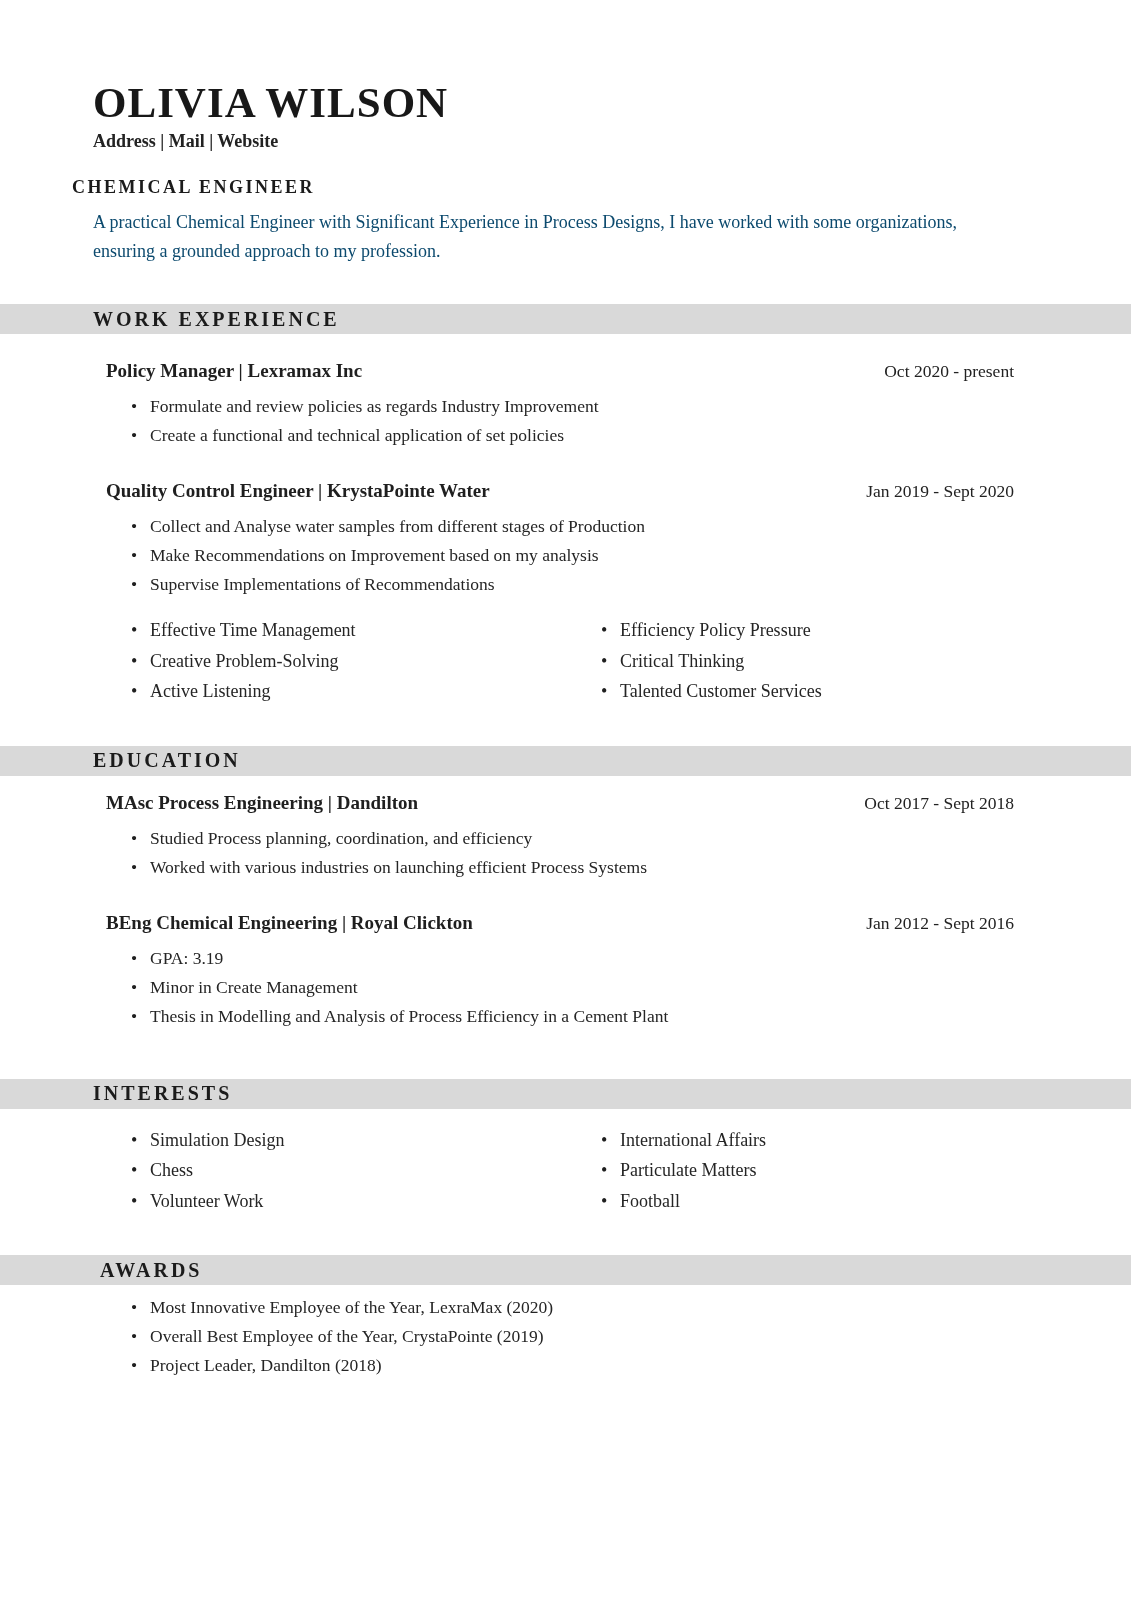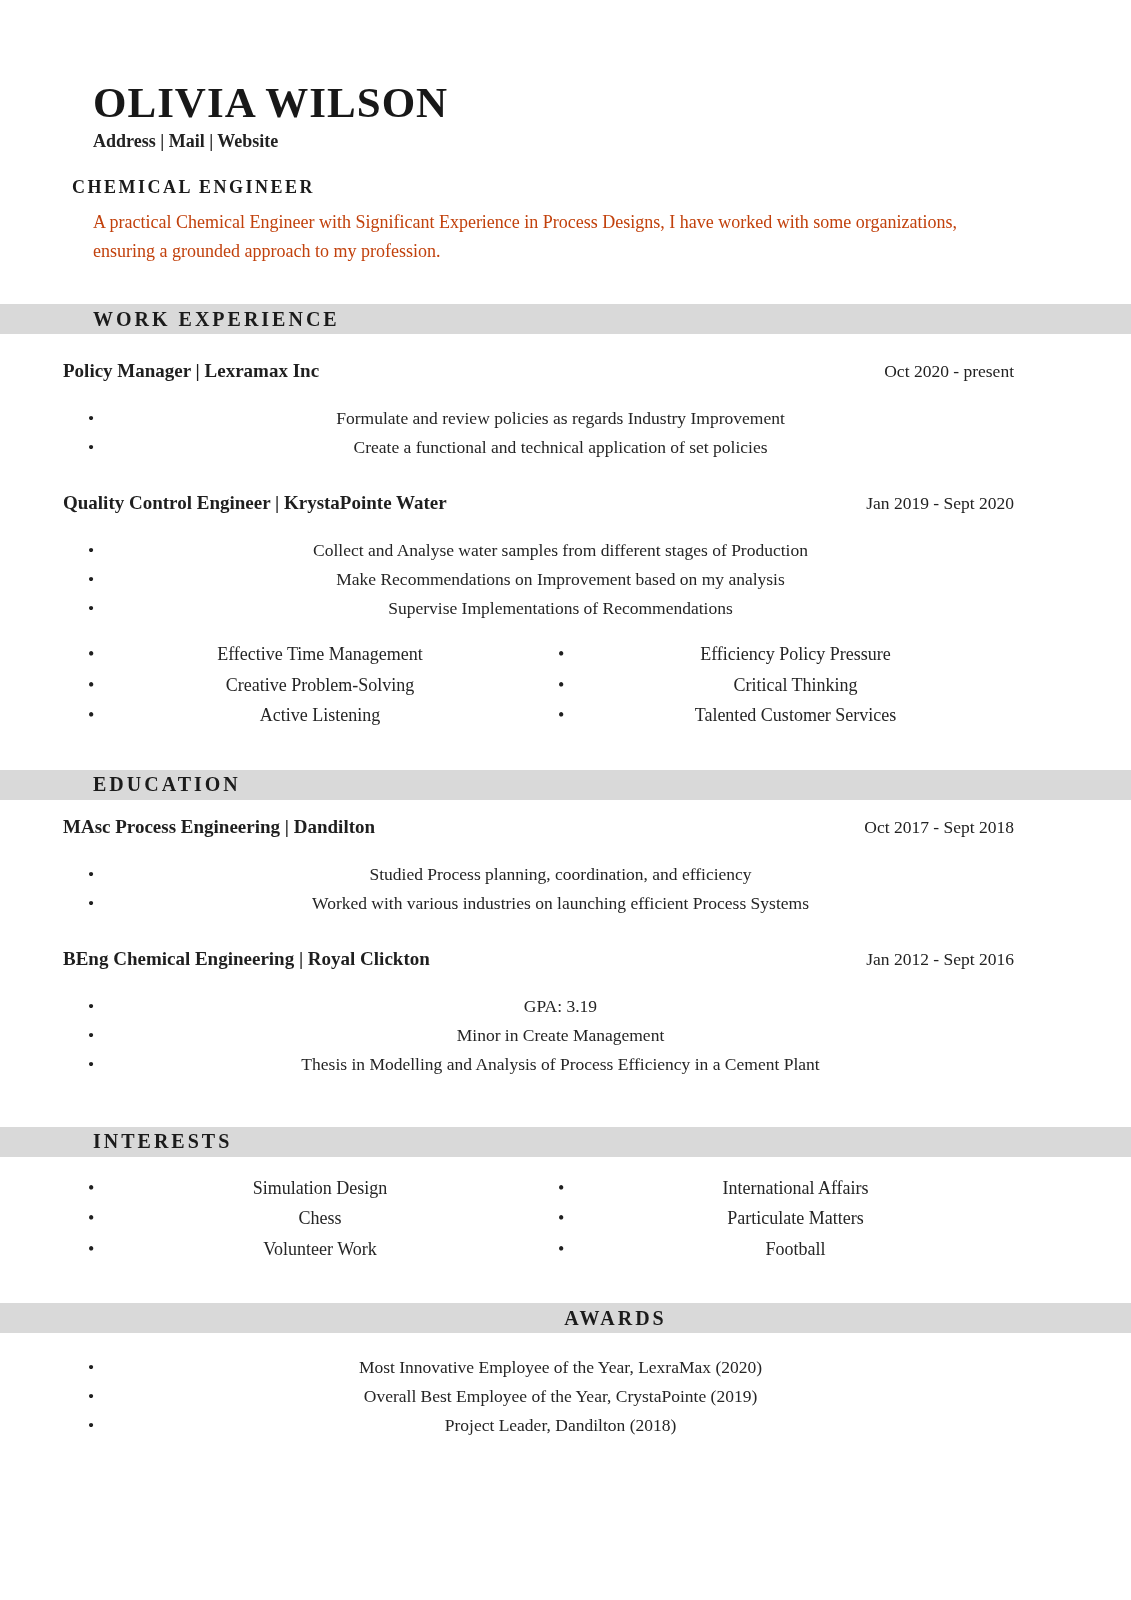--- a/index.html
+++ b/index.html
@@ -39,21 +39,21 @@
     letter-spacing: 2.5px;
     line-height: 26px;
     color: #1b1b1b;
   }
   .summary {
     margin-left: 93px;
     margin-top: 8px;
     width: 925px;
     font-size: 18px;
     line-height: 29px;
-    color: #c2410c;
+    color: #0c4a6e;
   }
 
   
   .band {
     width: 1131px;
     height: 30px;
     background: #d9d9d9;
     display: flex;
     align-items: center;
   }
@@ -63,24 +63,24 @@
     font-weight: bold;
     letter-spacing: 3px;
     color: #1b1b1b;
   }
   .band.awards-band .band-label { margin-left: 100px; }
 
   .band-work      { margin-top: 38px; }
   .band-skills    { margin-top: 41px; }
   .band-education { margin-top: 39px; }
   .band-interests { margin-top: 48px; }
-  .band-awards    { margin-top: 39px; justify-content: center; }
-
-  
-  .content { padding-left: 63px; padding-right: 117px; text-align: center; }
+  .band-awards    { margin-top: 39px; }
+
+  
+  .content { padding-left: 106px; padding-right: 117px; }
 
   .entry-header {
     display: flex;
     justify-content: space-between;
     align-items: baseline;
   }
   .entry-title {
     font-size: 19px;
     font-weight: bold;
     line-height: 26px;
@@ -92,21 +92,21 @@
     color: #222222;
     white-space: nowrap;
   }
   .entry-1 { margin-top: 24px; }
   .entry-2 { margin-top: 28px; }
   .edu-1   { margin-top: 14px; }
   .edu-2   { margin-top: 28px; }
 
   ul.bullets {
     list-style: none;
-    margin-top: 20px;
+    margin-top: 8px;
     padding-left: 25px;
   }
   ul.bullets li {
     position: relative;
     padding-left: 19px;
     font-size: 17.5px;
     line-height: 29px;
     color: #252525;
   }
   ul.bullets li::before {

